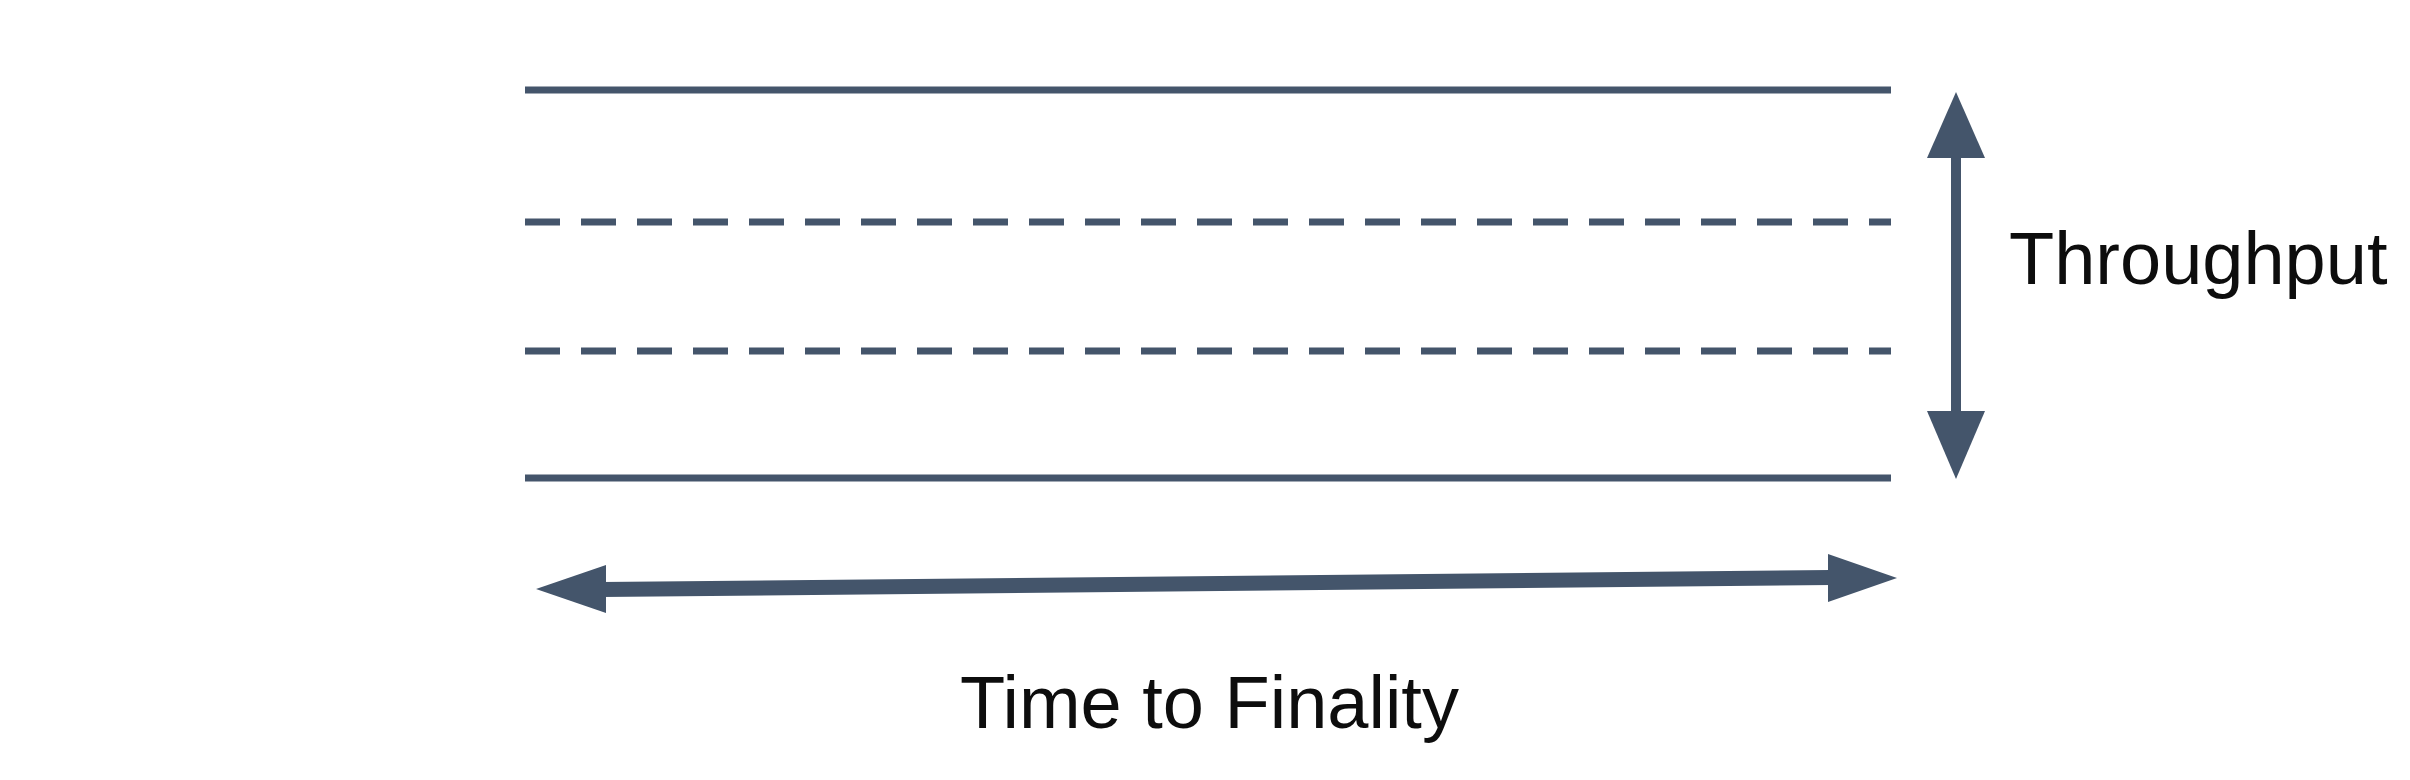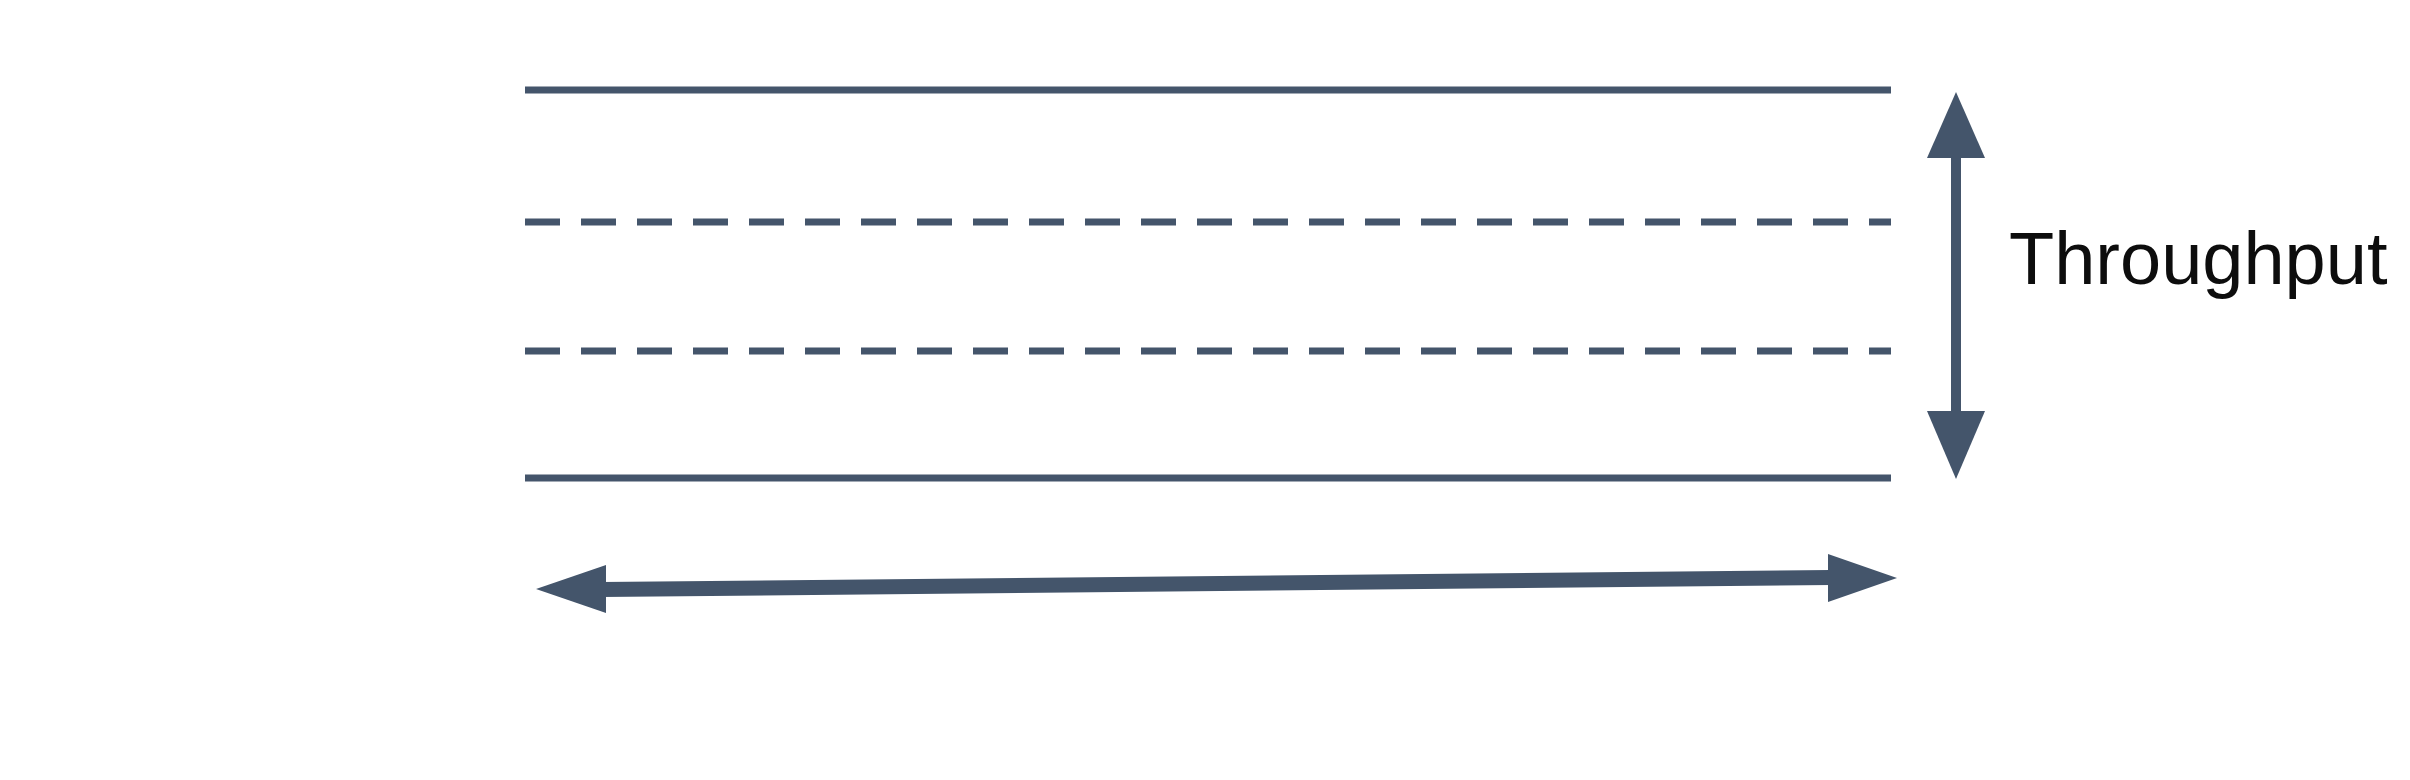--- a/index.html
+++ b/index.html
@@ -78,14 +78,15 @@
       <polygon points="574,582 1803,570 1803,585 574,597" fill="#44556b"></polygon>
 
       <polygon points="508,589 578,565 578,613" fill="#44556b"></polygon>
 
       <polygon points="1869,578 1800,554 1800,602" fill="#44556b"></polygon>
     </g>
   </svg>
 
   <div class="axis-label" id="throughput-label">Throughput</div>
 
+  <div class="axis-label" id="time-to-finality-label">Time to Finality</div>
 
 </div>
 
 </body></html>

